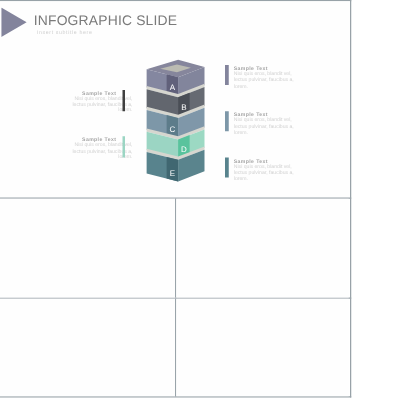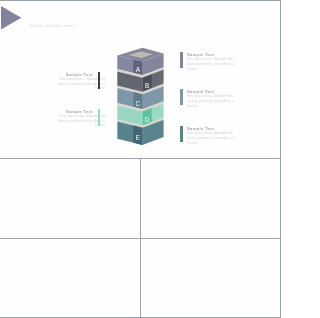--- a/index.html
+++ b/index.html
@@ -22,20 +22,21 @@
 </head>
 <body>
 
 <div class="page">
 
   <div class="slide" id="s1" style="left:0;top:0;width:279.5px;height:157px;">
 
     <svg class="arrow" style="left:1px;top:4.8px;" width="21" height="24" viewBox="0 0 21 24">
       <path d="M0 0 L20.3 11.7 L0 23.5 Z" fill="#83849c"></path>
     </svg>
+    <div class="title" style="left:27px;top:9.6px;font-size:11.1px;letter-spacing:.15px;">INFOGRAPHIC SLIDE</div>
     <div class="subtitle" style="left:29.5px;top:22.2px;font-size:4.2px;letter-spacing:.5px;">Insert subtitle here</div>
 
     <div class="tb" style="left:46px;top:70.5px;width:47px;text-align:right;">
       <div class="h" style="right:0;top:0;font-size:4.1px;letter-spacing:.32px;">Sample Text</div>
       <div class="b" style="left:0;top:5.4px;width:60px;font-size:4.1px;line-height:4.65px;white-space:pre;">Nisi quis eros, blandit vel,
 lectus pulvinar, faucibus a,
 lorem.</div>
     </div>
     <div class="bar" style="left:97.8px;top:71.3px;width:2.6px;height:16.4px;background:#3f3f3f;"></div>
 

